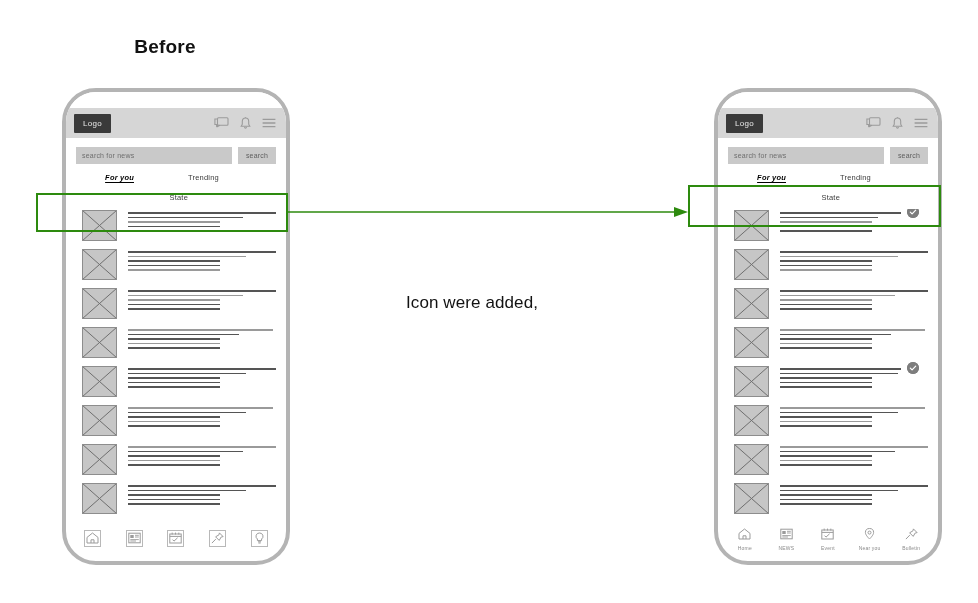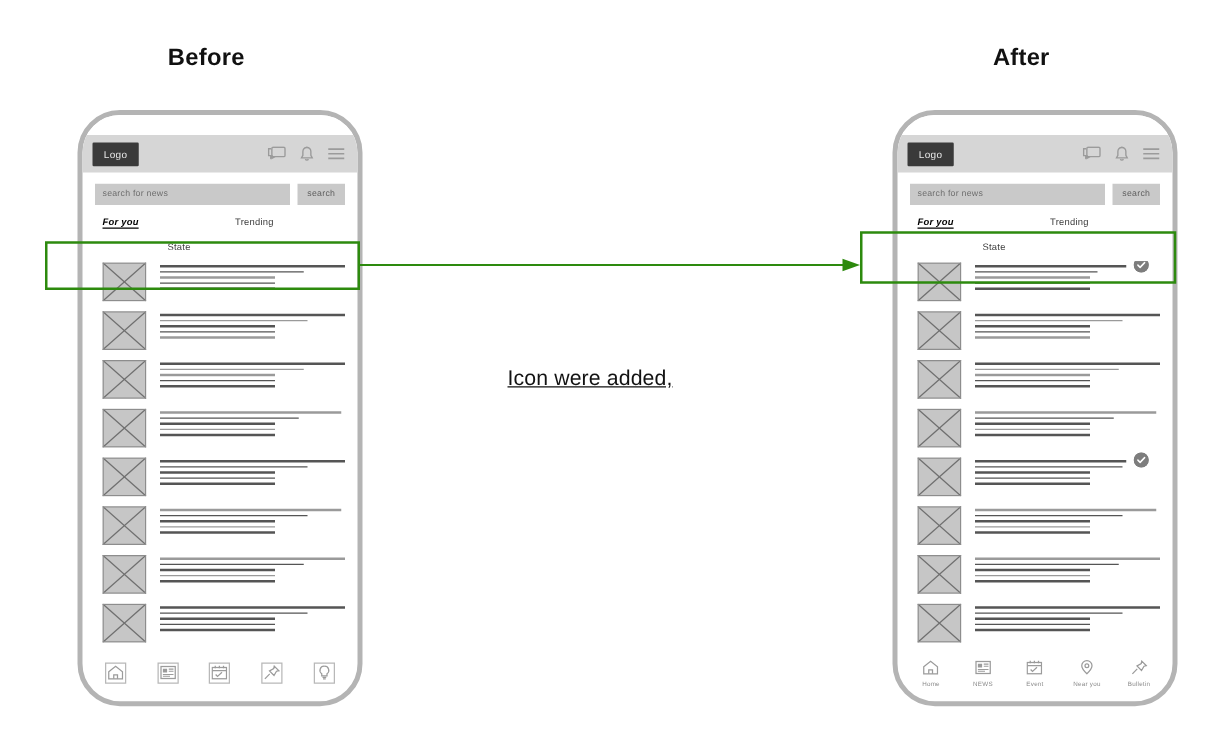--- a/index.html
+++ b/index.html
@@ -27,20 +27,21 @@
 
   
   .phone{
     position:absolute;
     width:228px;height:477px;
     border:4px solid #b4b4b4;
     border-radius:34px;
     background:#ffffff;
     box-sizing:border-box;
     overflow:hidden;
+    text-align:right;
   }
   #phone-before{left:62px;top:88px;}
   #phone-after{left:714px;top:88px;}
 
   .phone-inner{
     position:absolute;
     left:0;right:0;top:0;bottom:0;
     display:flex;flex-direction:column;
   }
 
@@ -211,30 +212,28 @@
     position:absolute;
     left:406px;top:283px;
     width:230px;
   }
   .caption div{
     font-size:17px;
     color:#121212;
     line-height:40px;
     letter-spacing:.1px;
     white-space:nowrap;
-    text-decoration:underline;
   }
 </style>
 </head>
 <body>
 
 <div class="stage">
 
   <div class="col-title" id="title-before">Before</div>
-  <div class="col-title" id="title-after">After</div>
 
   <div class="phone" id="phone-before">
     <div class="phone-inner">
       <div class="notch-strip"></div>
 
       <div class="app-header">
         <div class="logo-box">Logo</div>
         <div class="hdr-icons">
           <span>
             <svg width="15" height="12" viewBox="0 0 15 12">

